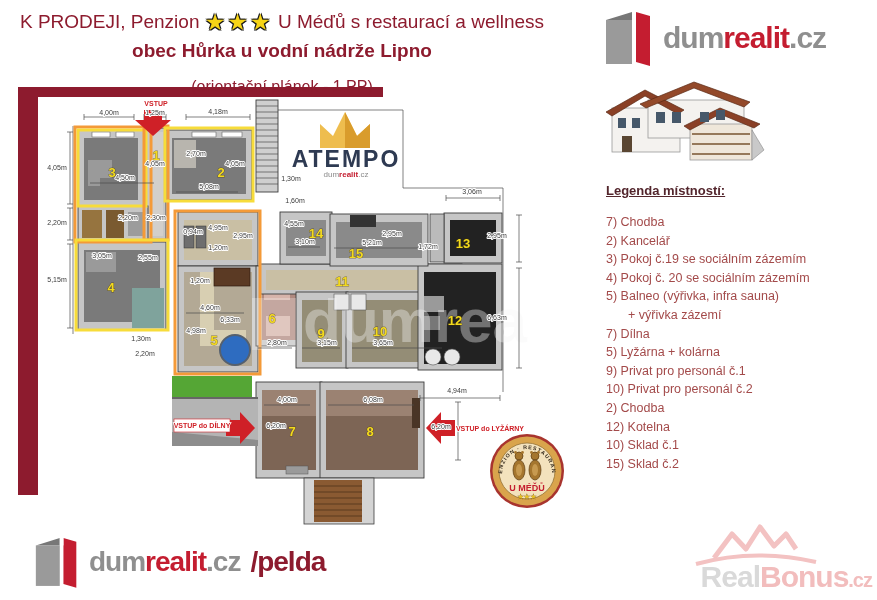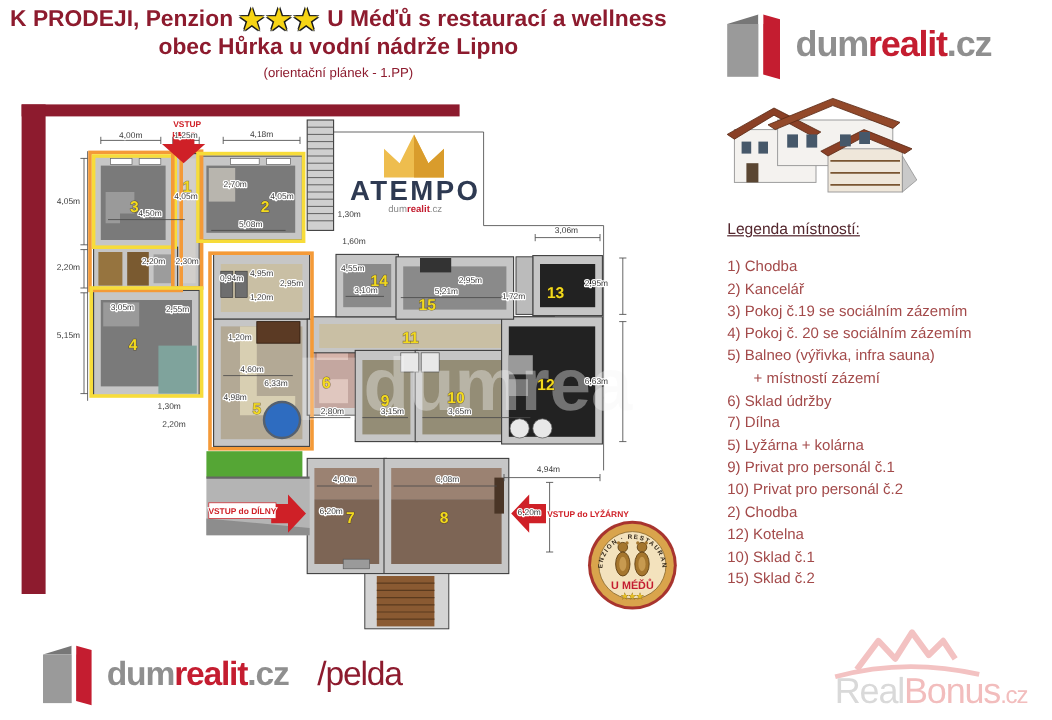--- a/index.html
+++ b/index.html
@@ -2,47 +2,47 @@
 <html><head>
 <meta charset="utf-8">
 <style>
   html,body{margin:0;padding:0}
   body{width:877px;height:600px;position:relative;background:#fff;
        font-family:"Liberation Sans",sans-serif;overflow:hidden}
   .abs{position:absolute}
 
   
   .title-block{left:4px;top:6px;width:556px;text-align:center;color:#8d1b2e}
-  .t1{font-size:19px;font-weight:bold;line-height:20px;white-space:nowrap}
+  .t1{font-size:19px;font-weight:normal;line-height:32px;white-space:nowrap}
   .t1 .stars{color:#f6d415;font-size:23px;vertical-align:-2px;letter-spacing:2px;
      text-shadow:-1px -1px 0 #1a1a1a,1px -1px 0 #1a1a1a,-1px 1px 0 #1a1a1a,1px 1px 0 #1a1a1a,0 1px 0 #1a1a1a}
   .t2{font-size:19px;font-weight:bold;line-height:25px}
-  .t3{font-size:11px;line-height:15px;margin-top:2px}
+  .t3{font-size:16px;line-height:15px;margin-top:16px}
 
   
   .brand{display:flex;align-items:center;gap:9px}
   .brand-top{left:604px;top:8px}
   .brand-bottom{left:34px;top:534px}
   .brand-text{font-weight:bold;letter-spacing:-1px;white-space:nowrap}
   .brand-top .brand-text{font-size:30px}
   .brand-bottom .brand-text{font-size:28px}
   .c-gray{color:#8f8f8f}
   .c-red{color:#c41d30}
-  .c-agent{color:#8d1b2e;font-weight:normal;margin-left:24px}
+  .c-agent{color:#8d1b2e;font-weight:bold;margin-left:10px}
 
   
   .legend{left:606px;top:183px;width:266px;color:#a34a4a}
-  .legend-heading{font-size:13px;font-weight:normal;text-decoration:underline;
+  .legend-heading{font-size:13px;font-weight:bold;text-decoration:underline;
                   color:#53262d;margin-bottom:15px}
   .legend-item{font-size:12.5px;line-height:18.6px;white-space:nowrap}
   .legend-item.indent{padding-left:22px}
 
   
   .realbonus{left:636px;top:522px;width:236px;height:74px}
-  .rb-text{position:absolute;right:16px;bottom:2px;font-weight:normal;font-size:30px;
+  .rb-text{position:absolute;right:0;bottom:2px;font-weight:bold;font-size:30px;
            letter-spacing:-1px;white-space:nowrap}
   .rb-real{color:#d9d9d9}
   .rb-bonus{color:#f2bdbd}
   .rb-cz{color:#f2bdbd;font-size:20px}
 
   
   .dim{font-family:"Liberation Sans",sans-serif;font-size:7px;fill:#3b3b3b;text-anchor:middle;
        paint-order:stroke;stroke:#ffffff;stroke-width:2px;stroke-linejoin:round}
   .rnum{font-family:"Liberation Sans",sans-serif;font-weight:bold;font-size:13px;fill:#f3da1d;
         text-anchor:middle;paint-order:stroke;stroke:rgba(70,50,0,.55);stroke-width:.9px}
@@ -352,27 +352,26 @@
     <polygon points="32,4 46,8 46,58 32,54" fill="#c41d30"></polygon>
     <polygon points="28,4 32,4 32,12 28,12" fill="#fff"></polygon>
   </svg>
   <div class="brand-text">
     <span class="c-gray">dum</span><span class="c-red">realit</span><span class="c-gray">.cz</span>
   </div>
 </div>
 
 <div class="abs legend">
   <div class="legend-heading">Legenda místností:</div>
-  <div class="legend-item">1) Chodba</div>
+  <div class="legend-item">7) Chodba</div>
   <div class="legend-item">2) Kancelář</div>
   <div class="legend-item">3) Pokoj č.19 se sociálním zázemím</div>
   <div class="legend-item">4) Pokoj č. 20 se sociálním zázemím</div>
   <div class="legend-item">5) Balneo (výřivka, infra sauna)</div>
-  <div class="legend-item indent">+ místností zázemí</div>
-  <div class="legend-item">6) Sklad údržby</div>
+  <div class="legend-item indent">+ výřivka zázemí</div>
   <div class="legend-item">7) Dílna</div>
   <div class="legend-item">5) Lyžárna + kolárna</div>
   <div class="legend-item">9) Privat pro personál č.1</div>
   <div class="legend-item">10) Privat pro personál č.2</div>
   <div class="legend-item">2) Chodba</div>
   <div class="legend-item">12) Kotelna</div>
   <div class="legend-item">10) Sklad č.1</div>
   <div class="legend-item">15) Sklad č.2</div>
 </div>
 

